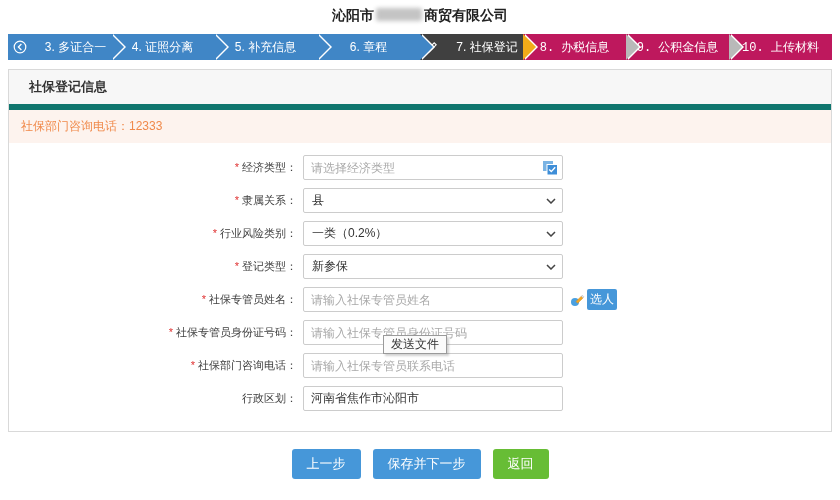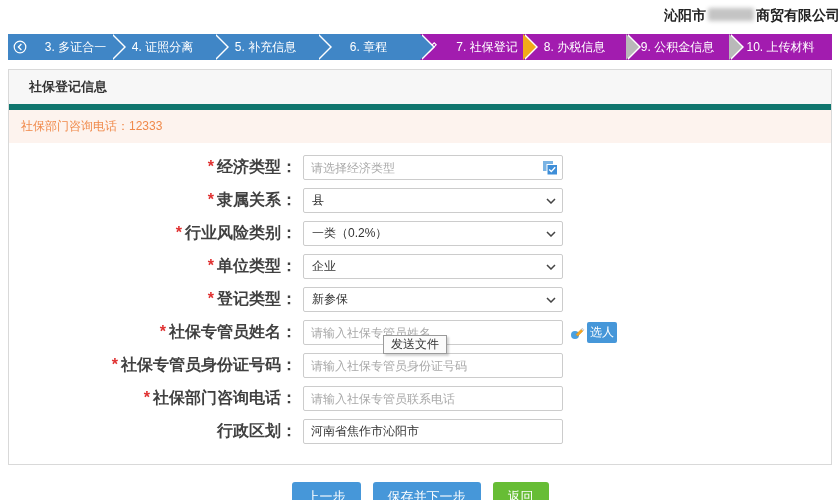--- a/index.html
+++ b/index.html
@@ -5,21 +5,21 @@
   * { box-sizing: border-box; margin: 0; padding: 0; }
   html, body { width: 840px; height: 500px; }
   body {
     font-family: "Liberation Sans", "DejaVu Sans", sans-serif;
     background: #ffffff;
     position: relative;
     overflow: hidden;
   }
   
   .title {
-    text-align: right;
+    text-align: center;
     padding-top: 7px;
     font-size: 14px;
     font-weight: bold;
     color: #222;
     height: 25px;
   }
   .blur-box {
     display: inline-block;
     width: 46px; height: 13px;
     background: #c4c4c4;
@@ -36,22 +36,22 @@
     display: flex;
     align-items: center;
     justify-content: center;
     gap: 18px;
     color: #fff;
     font-size: 12px;
     white-space: nowrap;
     cursor: pointer;
   }
   .step.done   { background: #4086c6; }
-  .step.active { background: #a21caf; align-items: center; }
-  .step.todo   { background: #a21caf; }
+  .step.active { background: #404040; align-items: center; }
+  .step.todo   { background: #be185d; font-family: Liberation Mono, monospace; }
   .step:not(:last-child)::before {
     content: ""; position: absolute; right: -15px; top: 0;
     border-top: 13px solid transparent;
     border-bottom: 13px solid transparent;
     border-left: 13px solid #ffffff;
   }
   .step:not(:last-child)::after {
     content: ""; position: absolute; right: -13px; top: 0;
     border-top: 13px solid transparent;
     border-bottom: 13px solid transparent;
@@ -83,22 +83,22 @@
     font-size: 12px;
     padding: 8px 0 8px 12px;
   }
   
   .form { position: relative; padding: 12px 0 12px; background: #fff; }
   .frow { display: flex; align-items: center; height: 25px; margin-bottom: 8px; }
   .frow:last-child { margin-bottom: 0; }
   .flabel {
     width: 288px;
     text-align: right;
-    font-size: 16px;
-    font-weight: bold;
+    font-size: 11px;
+    font-weight: normal;
     color: #404040;
     flex: none;
   }
   .req { color: #e03131; margin-right: 3px; }
   .fcontrol { width: 260px; margin-left: 6px; position: relative; flex: none; }
   .txt {
     width: 100%; height: 25px;
     border: 1px solid #ccc; border-radius: 2px;
     padding: 0 11px 0 7px;
     font-size: 12px; color: #333;
@@ -228,31 +228,20 @@
       <div class="fcontrol">
         <div class="selectbox">
             <span>一类（0.2%）</span>
           </div>
         <svg class="chevron" width="10" height="6" viewBox="0 0 10 6">
             <polyline points="1,1 5,5 9,1" fill="none" stroke="#444" stroke-width="1.5"></polyline>
           </svg>
       </div>
     </div>
 
-    <div class="frow">
-      <div class="flabel"><span class="req">*</span><span>单位类型：</span></div>
-      <div class="fcontrol">
-        <div class="selectbox">
-            <span>企业</span>
-          </div>
-        <svg class="chevron" width="10" height="6" viewBox="0 0 10 6">
-            <polyline points="1,1 5,5 9,1" fill="none" stroke="#444" stroke-width="1.5"></polyline>
-          </svg>
-      </div>
-    </div>
 
     <div class="frow">
       <div class="flabel"><span class="req">*</span><span>登记类型：</span></div>
       <div class="fcontrol">
         <div class="selectbox">
             <span>新参保</span>
           </div>
         <svg class="chevron" width="10" height="6" viewBox="0 0 10 6">
             <polyline points="1,1 5,5 9,1" fill="none" stroke="#444" stroke-width="1.5"></polyline>
           </svg>

